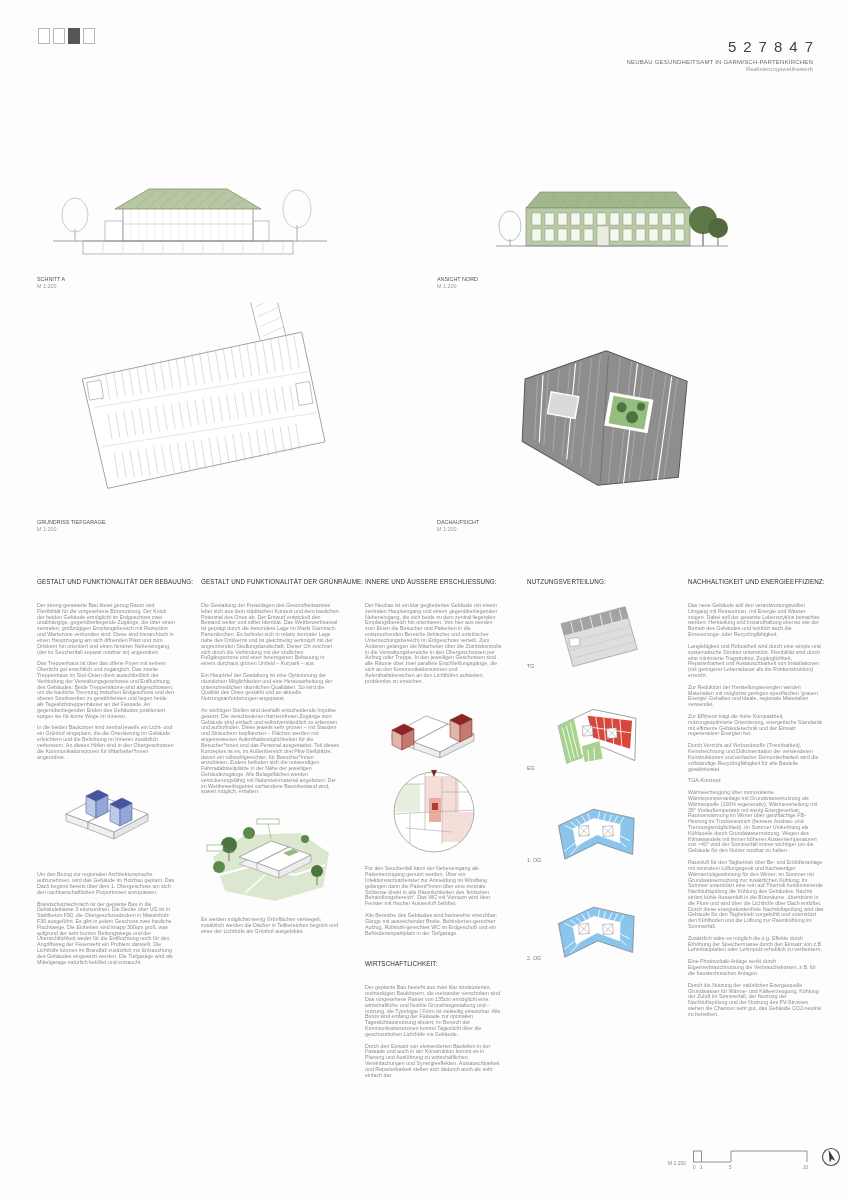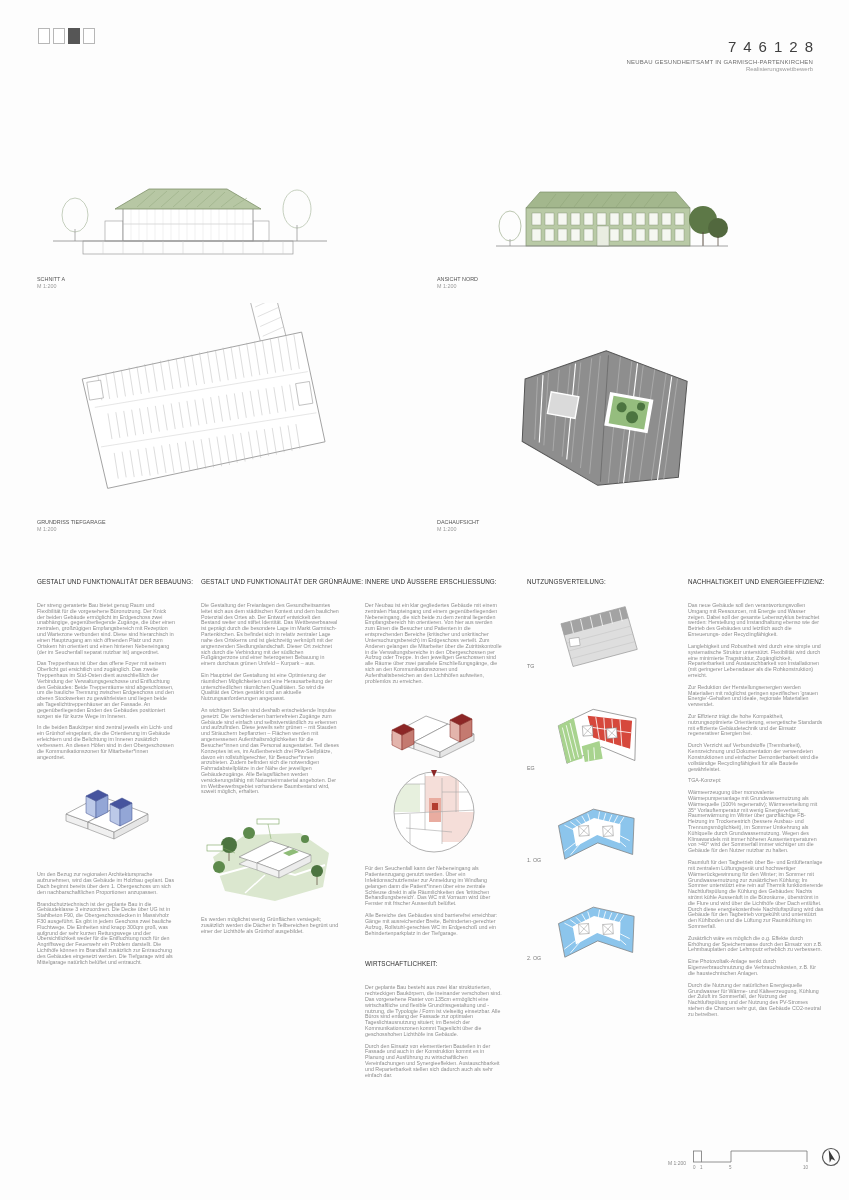--- a/index.html
+++ b/index.html
@@ -42,21 +42,21 @@
 <div class="board">
 
   <div class="squares">
     <div class="sq"></div>
     <div class="sq"></div>
     <div class="sq filled"></div>
     <div class="sq"></div>
   </div>
 
   <div class="hdr">
-    <div class="code">746128</div>
+    <div class="code">527847</div>
     <div class="h-title">NEUBAU GESUNDHEITSAMT IN GARMISCH-PARTENKIRCHEN</div>
     <div class="h-sub">Realisierungswettbewerb</div>
   </div>
 
   <div class="dwg" style="left:45px;top:163px;">
     <svg width="290" height="100" viewBox="0 0 290 100">
       <ellipse cx="30" cy="52" rx="13" ry="17" fill="none" stroke="#b8c4ae" stroke-width="0.8"></ellipse>
       <line x1="30" y1="66" x2="30" y2="78" stroke="#9a9a9a" stroke-width="0.8"></line>
       <ellipse cx="252" cy="46" rx="14" ry="19" fill="none" stroke="#b8c4ae" stroke-width="0.8"></ellipse>
       <line x1="252" y1="62" x2="252" y2="78" stroke="#9a9a9a" stroke-width="0.8"></line>

